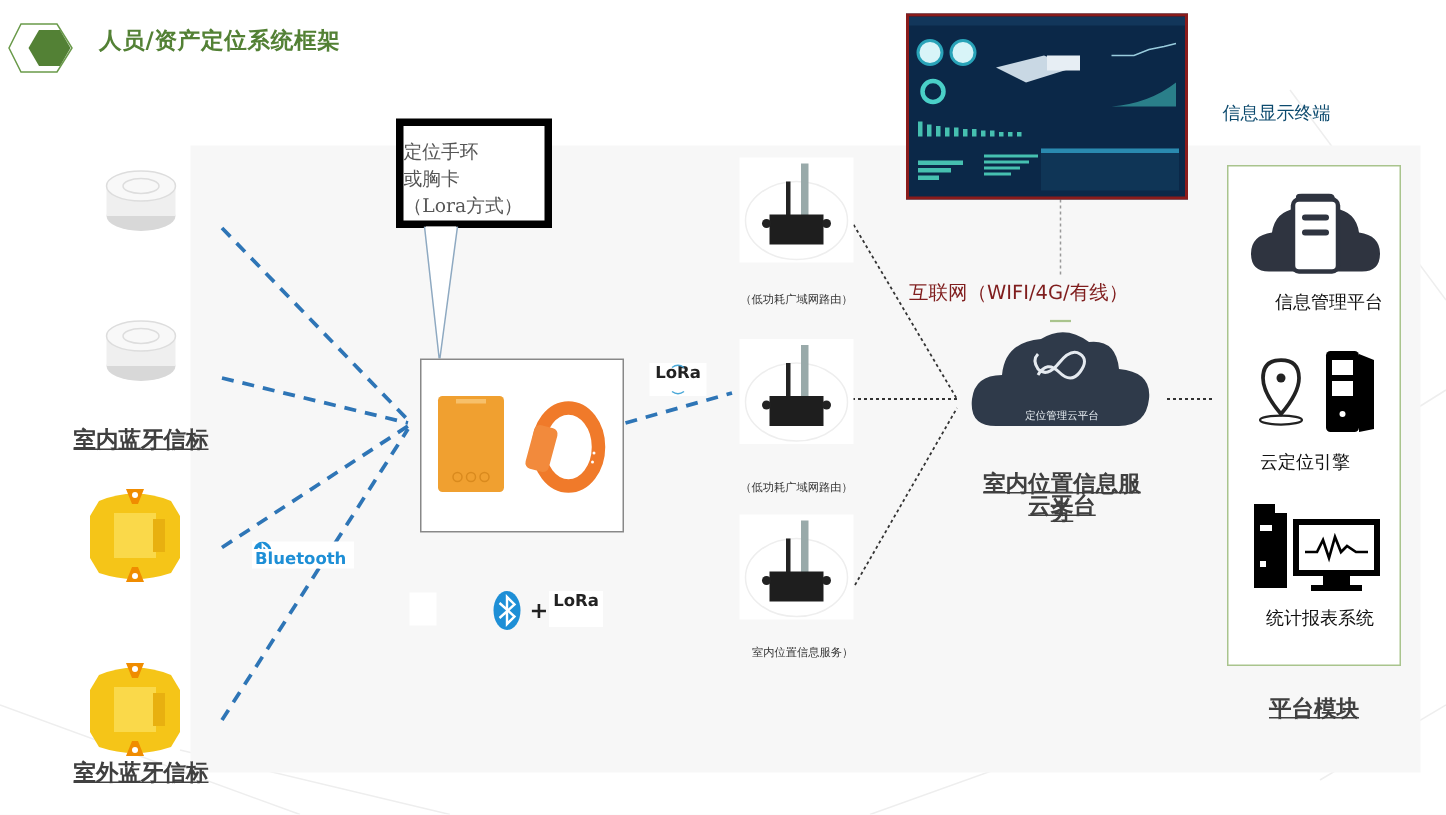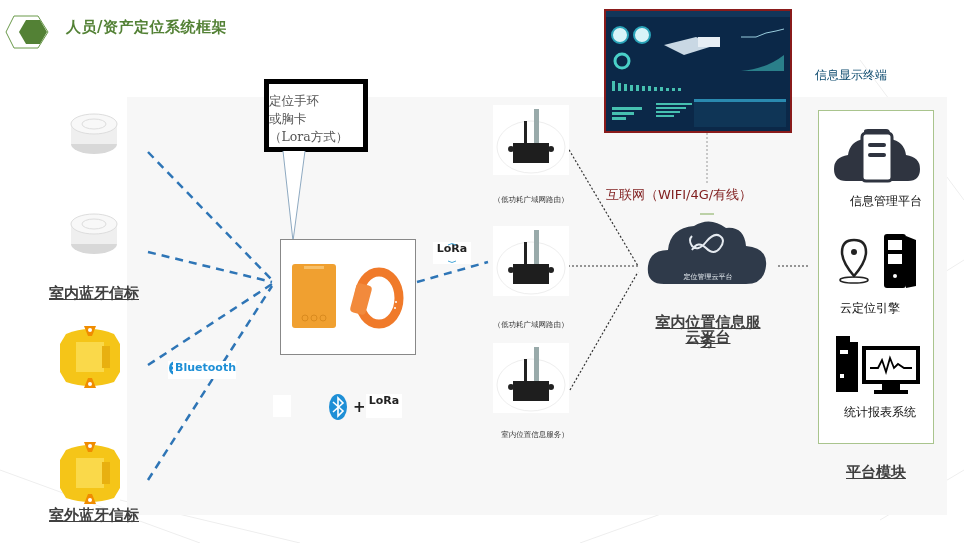--- a/index.html
+++ b/index.html
@@ -88,21 +88,21 @@
   <path d="M8,10 Q32,0 56,10 L62,20 L62,48 L56,58 Q32,66 8,58 L2,48 L2,20 Z" fill="#f5c518"></path>
   <rect x="18" y="18" width="28" height="30" fill="#fad94a"></rect>
   <rect x="44" y="22" width="8" height="22" fill="#e8b010"></rect>
   <polygon points="26,2 38,2 34,12 30,12" fill="#f08c00"></polygon>
   <polygon points="26,64 38,64 34,54 30,54" fill="#f08c00"></polygon>
   <circle cx="32" cy="6" r="2" fill="#fff"></circle>
   <circle cx="32" cy="60" r="2" fill="#fff"></circle>
 </svg>
 <div class="abs green-label" style="left:44px;top:506px;width:100px;">室外蓝牙信标</div>
 
-<div class="abs badge" style="left:168px;top:361px;width:68px;height:18px;">
+<div class="abs badge" style="left:168px;top:361px;width:68px;height:18px;flex-direction:column;">
   <svg width="14" height="14">
     <ellipse cx="7" cy="7" rx="6" ry="7" fill="#1e8fd6"></ellipse>
     <path d="M4,4.5 L10,9.5 L7,12 L7,2 L10,4.5 L4,9.5" stroke="#fff" stroke-width="1.2" fill="none"></path>
   </svg>
   <span style="font-size:11px;font-weight:bold;color:#1e8fd6;margin-left:2px;">Bluetooth</span>
 </div>
 
 <div class="abs callout">
   <div>定位手环</div>
   <div>或胸卡</div>

